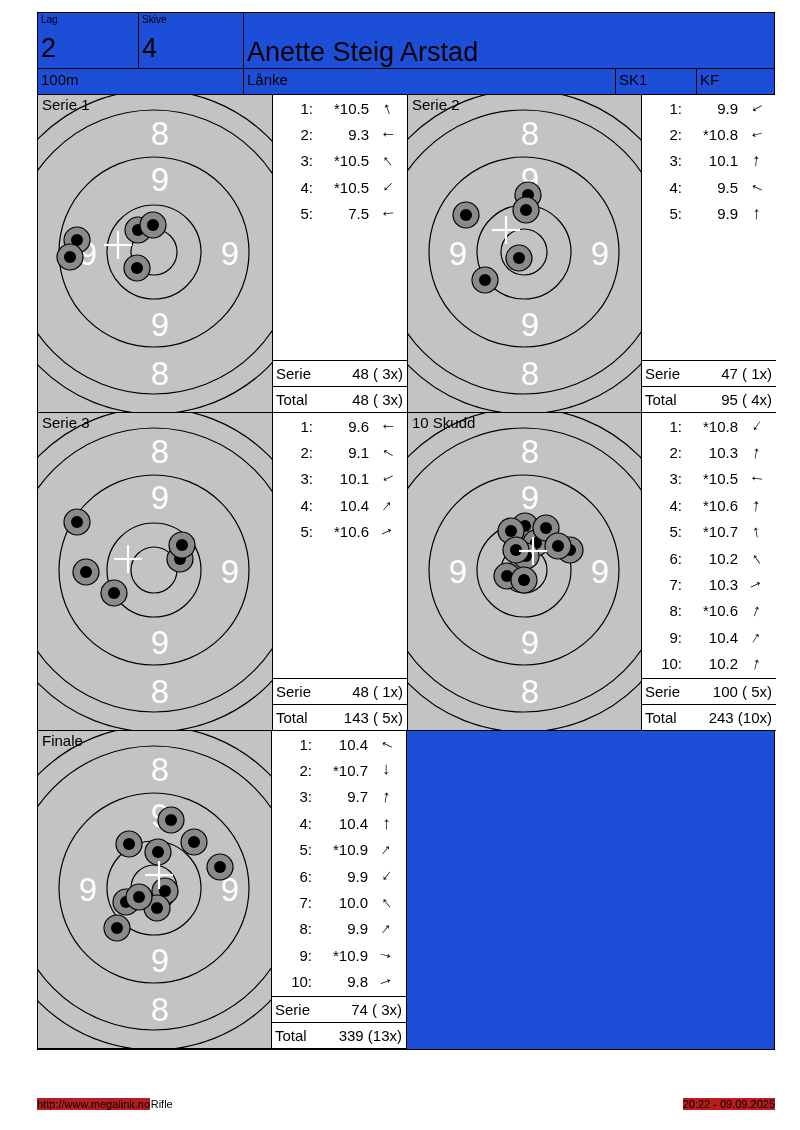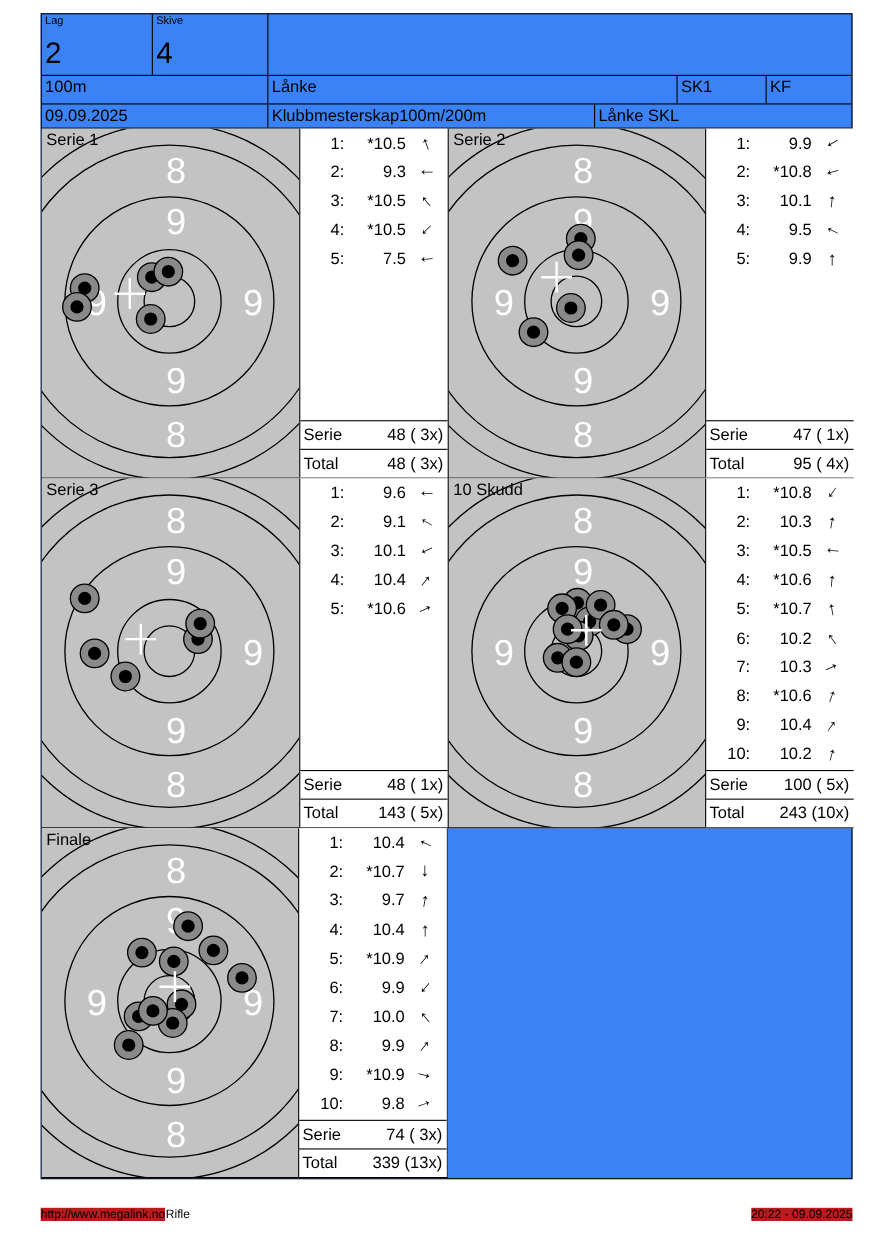--- a/index.html
+++ b/index.html
@@ -1,19 +1,19 @@
 <!DOCTYPE html>
 <html><head>
 <meta charset="utf-8">
 <style>
   * { box-sizing: border-box; margin: 0; padding: 0; }
   html,body { width:800px; height:1130px; background:#fff;
     font-family:"Liberation Sans","DejaVu Sans",sans-serif; color:#000; }
   .sheet { position:relative; width:800px; height:1130px; background:#fff; overflow:hidden; }
-  .report { position:absolute; left:37px; top:12px; width:738px; border:1px solid #000; background:#3b82f6; }
+  .report { position:absolute; left:37px; top:12px; width:738px; border:1px solid #000; background:#1d4ed8; }
 
   
   .hdr1 { display:flex; height:55px; }
   .hdr1 .cell { border-right:1px solid #000; padding:1px 3px; position:relative; }
   .cell-lag { width:101px; } .cell-skive { width:105px; }
   .cell-name { flex:1; border-right:none !important; display:flex; align-items:flex-end; padding:0 0 4px 8px; }
   .mini-label { font-size:10px; line-height:11px; display:block; }
   .big-num { font-size:27px; line-height:30px; display:block; margin-top:8px; }
   .name-text { font-size:27px; line-height:29px; }
   .hdr2,.hdr3 { display:flex; border-top:1px solid #000; font-size:15px; }
@@ -56,34 +56,32 @@
 
     <div class="hdr1">
       <div class="cell cell-lag">
         <span class="mini-label">Lag</span>
         <span class="big-num">2</span>
       </div>
       <div class="cell cell-skive">
         <span class="mini-label">Skive</span>
         <span class="big-num">4</span>
       </div>
+      <div class="cell cell-name">
+        <span class="name-text">Anette Steig Arstad</span>
+      </div>
     </div>
 
     <div class="hdr2">
       <div class="cell c-dist">100m</div>
       <div class="cell c-club">Lånke</div>
       <div class="cell c-class">SK1</div>
       <div class="cell c-kf">KF</div>
     </div>
 
-    <div class="hdr3">
-      <div class="cell c-date">09.09.2025</div>
-      <div class="cell c-event">Klubbmesterskap100m/200m</div>
-      <div class="cell c-org">Lånke SKL</div>
-    </div>
 
     <div class="blocks">
         <div class="block">
           <svg viewBox="0 0 234 317" width="234" height="317" class="target-svg">
             <rect x="0" y="0" width="234" height="317" fill="#c3c3c3"></rect>
             <circle cx="116" cy="157" r="23" fill="none" stroke="#000000" stroke-width="1.2"></circle>
             <circle cx="116" cy="157" r="47" fill="none" stroke="#000000" stroke-width="1.2"></circle>
             <circle cx="116" cy="157" r="95" fill="none" stroke="#000000" stroke-width="1.2"></circle>
             <circle cx="116" cy="157" r="142" fill="none" stroke="#000000" stroke-width="1.2"></circle>
             <circle cx="116" cy="157" r="162" fill="none" stroke="#000000" stroke-width="1.2"></circle>

